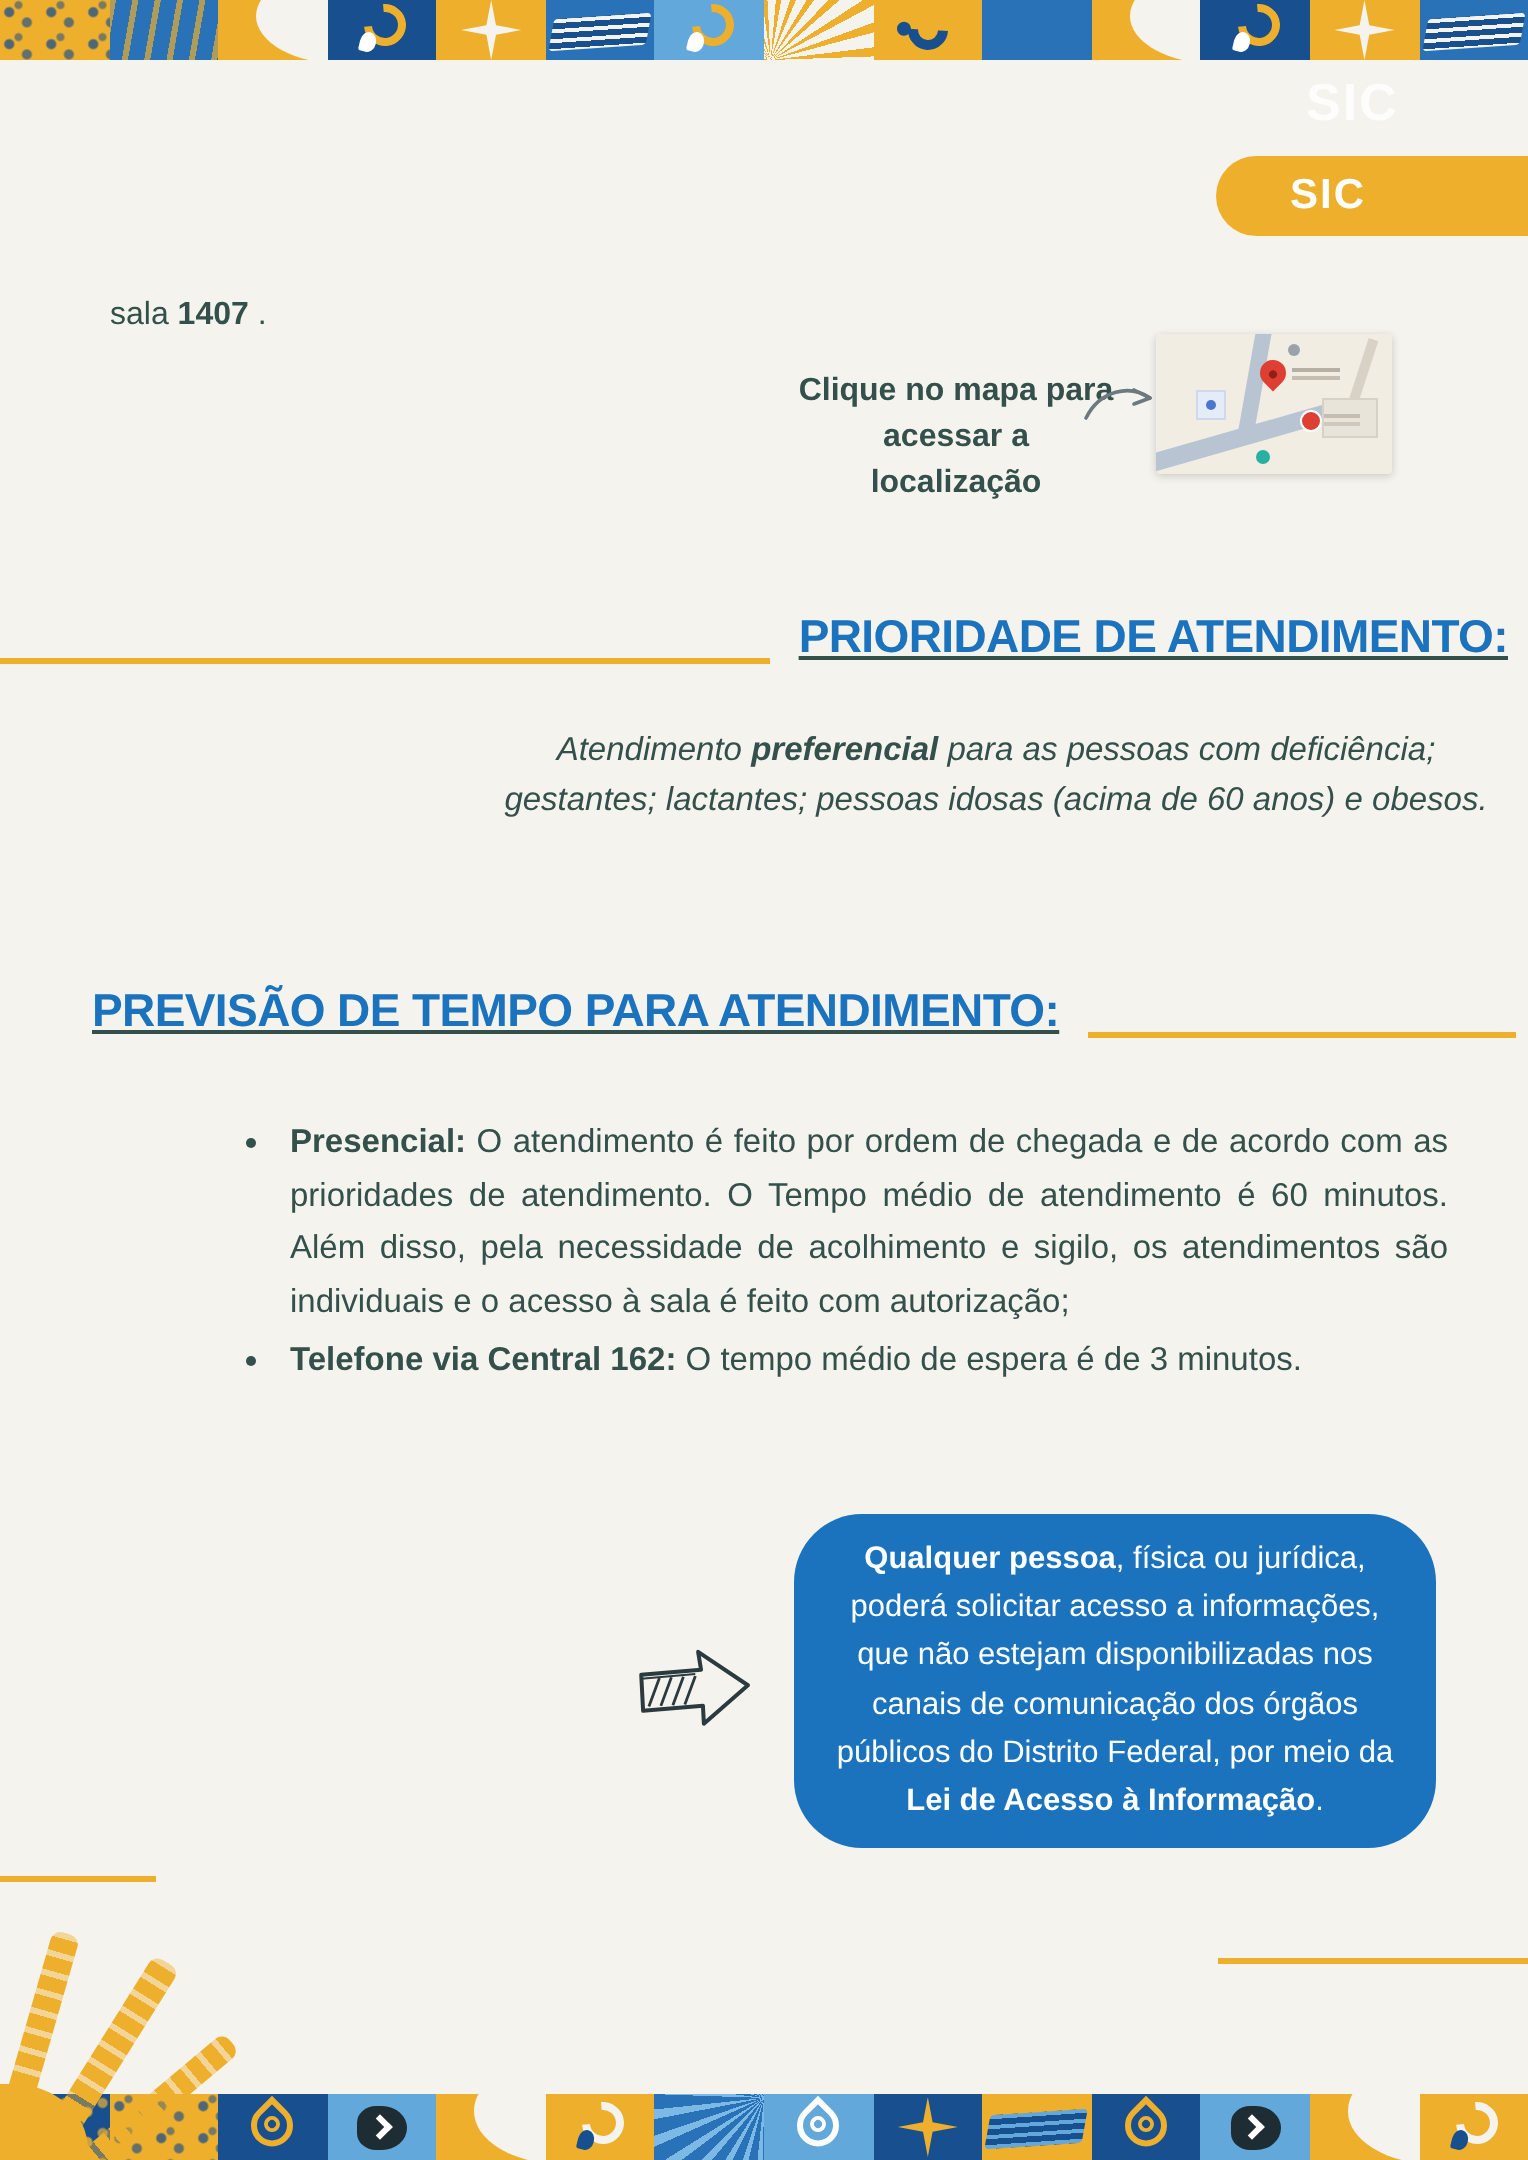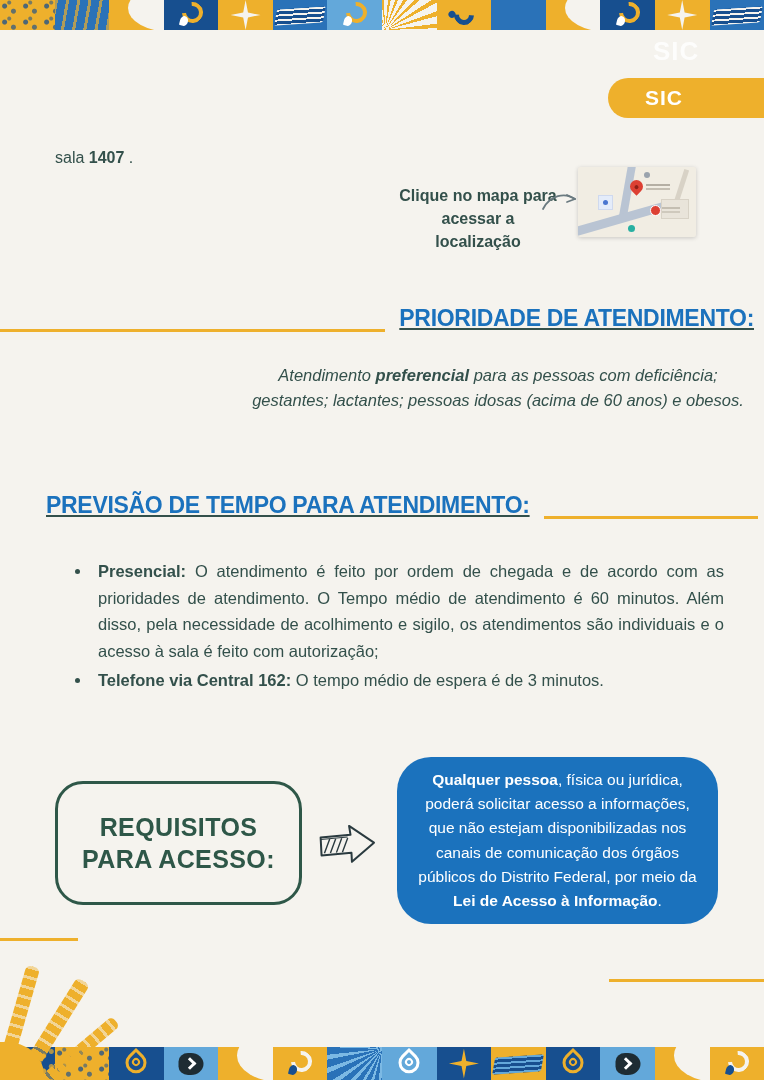--- a/index.html
+++ b/index.html
@@ -126,21 +126,21 @@
   .row-prioridade .rule{margin-right:14px;}
   .row-previsao{left:46px;right:6px;top:480px;margin-top:12px;}
   .row-previsao .rule{margin-left:14px;}
 
   .law{position:absolute;left:28px;top:371px;width:215px;text-align:center;font-size:14.5px;font-weight:bold;line-height:1.45;}
   .law-link{text-decoration:underline;cursor:pointer;display:inline-block;}
   .prioridade-par{position:absolute;left:240px;top:363px;width:516px;text-align:center;font-size:16.5px;line-height:1.5;font-style:italic;}
 
   .previsao-list{position:absolute;left:72px;top:558px;width:652px;font-size:16.5px;line-height:1.62;}
   .previsao-list ul{margin:0;padding-left:20px;}
-  .previsao-list li{text-align:justify;padding-left:6px;margin-bottom:2px;}
+  .previsao-list li{text-align:justify;padding-left:6px;margin-bottom:2px;margin-left:47px;}
 
   
   .req-box{position:absolute;left:55px;top:781px;width:247px;height:124px;border:3px solid #2e5748;border-radius:28px;
     display:flex;align-items:center;justify-content:center;text-align:center;box-sizing:border-box;padding:0 16px;
     font-size:25px;font-weight:bold;color:#2e5748;line-height:1.3;letter-spacing:.4px;}
   .sketch-arrow{position:absolute;left:314px;top:818px;}
   .acesso-box{position:absolute;left:397px;top:757px;width:321px;height:167px;background:#1b72bd;border-radius:34px;
     color:#fff;display:flex;align-items:center;justify-content:center;text-align:center;
     box-sizing:border-box;padding:14px 20px;font-size:15.5px;line-height:1.55;}
 
@@ -247,23 +247,20 @@
     <div class="rule"></div>
   </div>
 
   <div class="previsao-list">
     <ul>
       <li><span class="b">Presencial: </span><span>O atendimento é feito por ordem de chegada e de acordo com as prioridades de atendimento. O Tempo médio de atendimento é 60 minutos. Além disso, pela necessidade de acolhimento e sigilo, os atendimentos são individuais e o acesso à sala é feito com autorização;</span></li>
       <li><span class="b">Telefone via Central 162: </span><span>O tempo médio de espera é de 3 minutos.</span></li>
     </ul>
   </div>
 
-  <div class="req-box">
-    <span>REQUISITOS PARA ACESSO:</span>
-  </div>
 
   <svg class="sketch-arrow" width="68" height="52" viewBox="0 0 68 52">
     <g transform="rotate(-3 34 26)">
       <path d="M7,18 L37,17 L36,8 L60,26 L37,44 L37,35 L7,36 Z" fill="none" stroke="#2a3a3f" stroke-width="2" stroke-linejoin="round"></path>
       <path d="M10,34 L16,20 M16,34 L22,20 M22,34 L28,20 M28,34 L34,20" stroke="#2a3a3f" stroke-width="1.4"></path>
       <path d="M7,20 L34,19" stroke="#2a3a3f" stroke-width="1"></path>
     </g>
   </svg>
 
   <div class="acesso-box">

